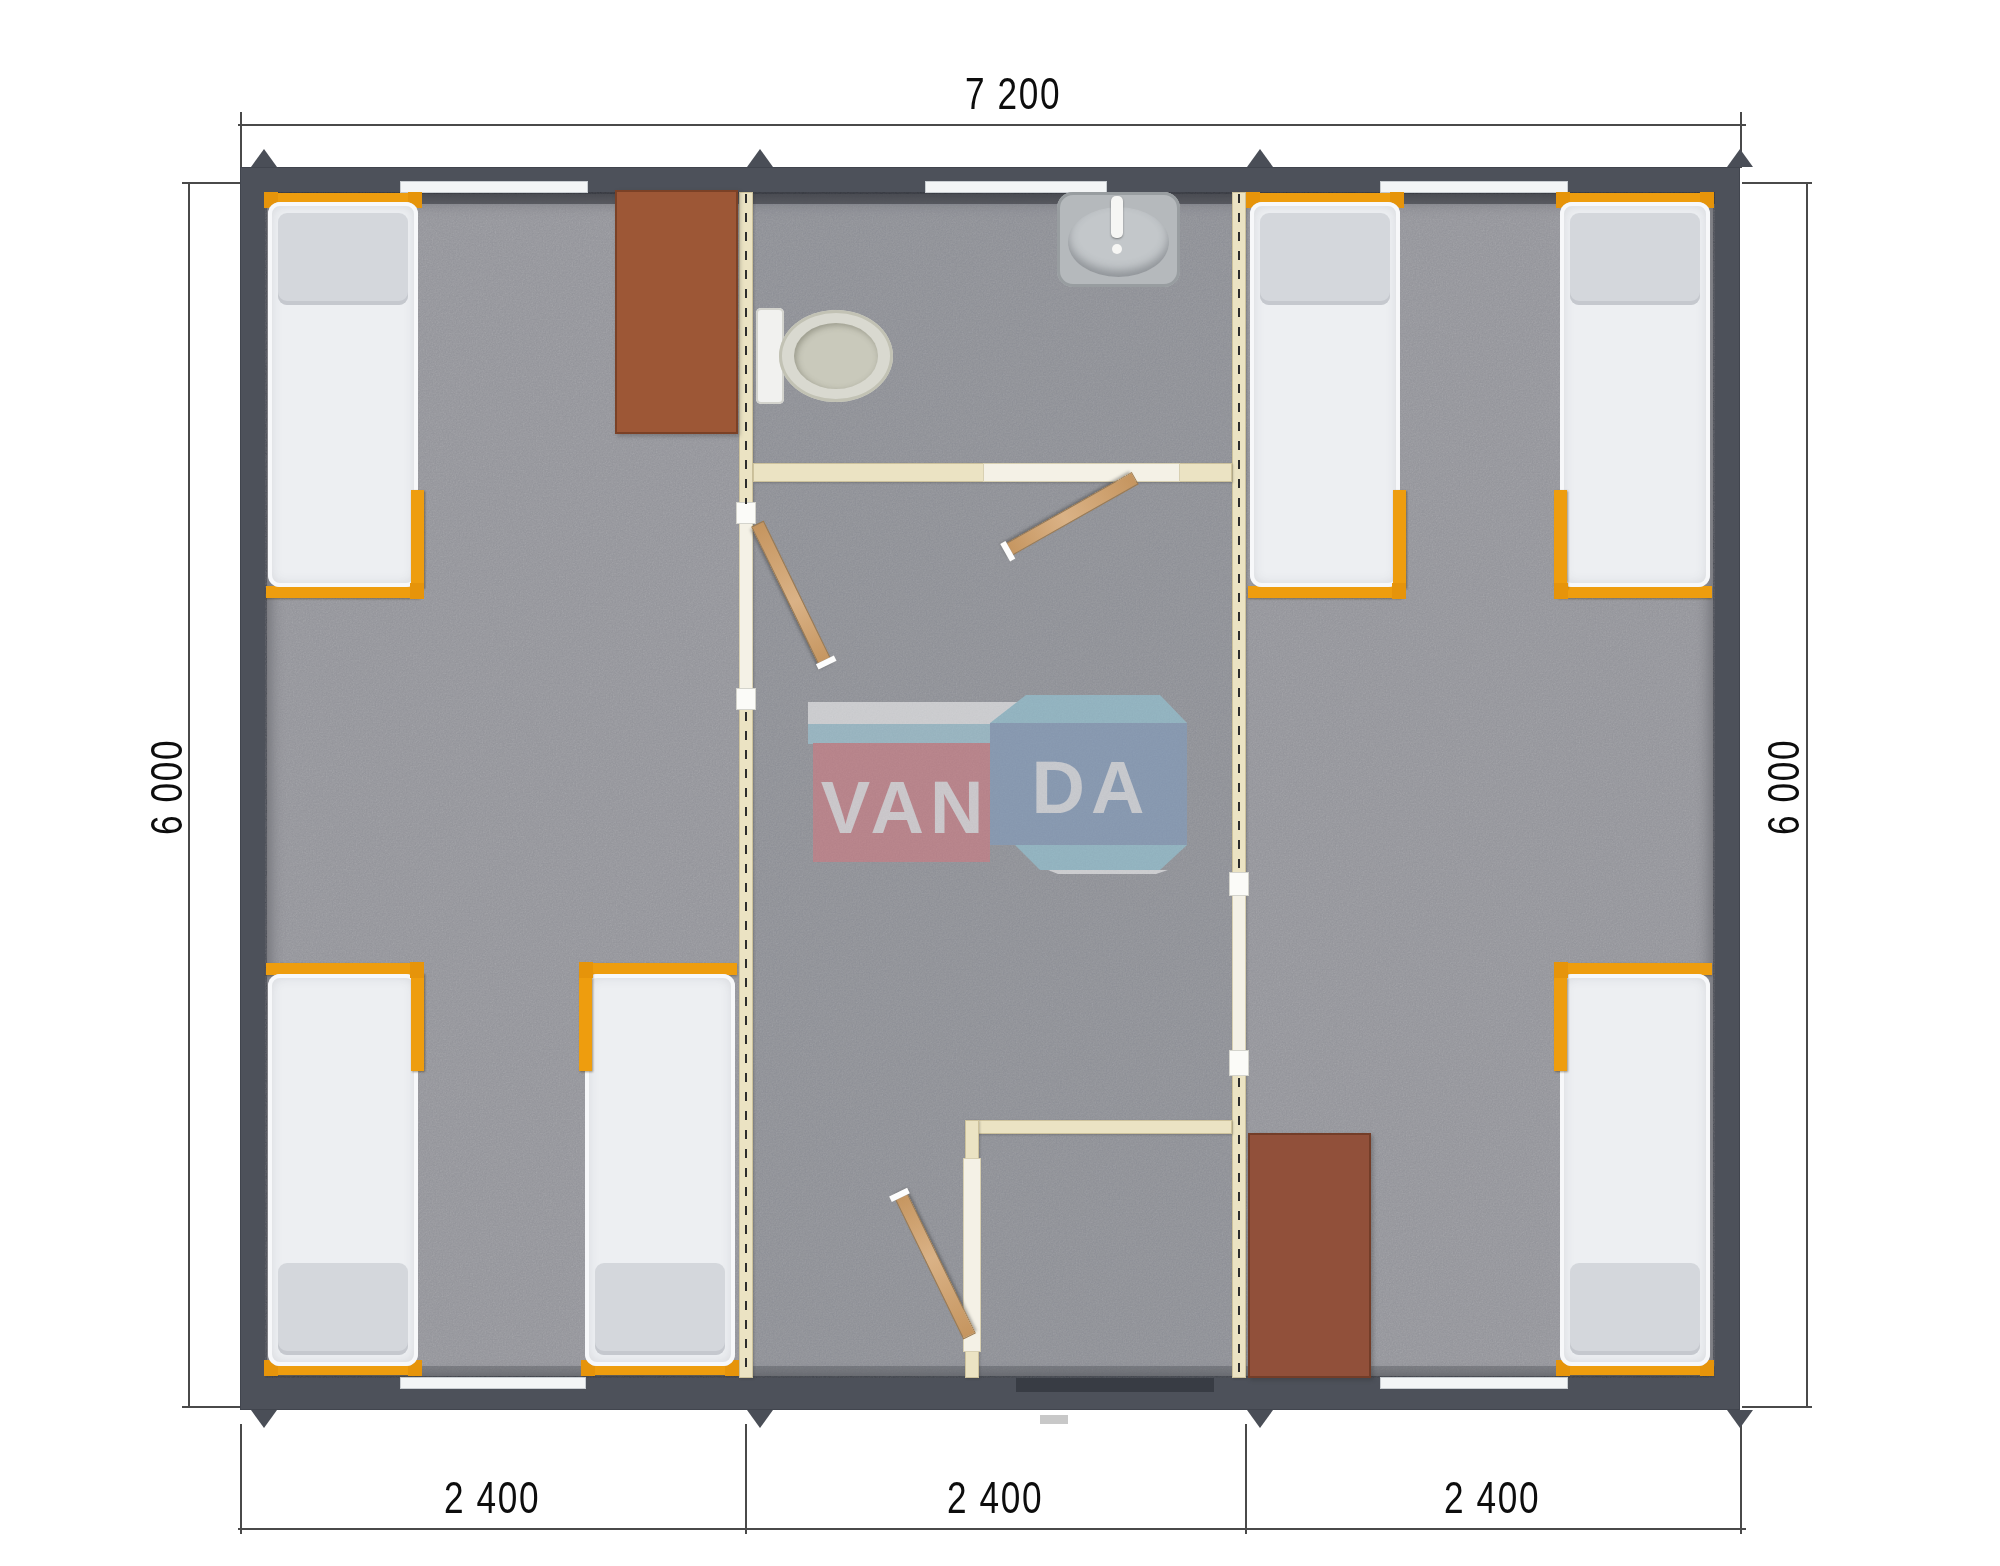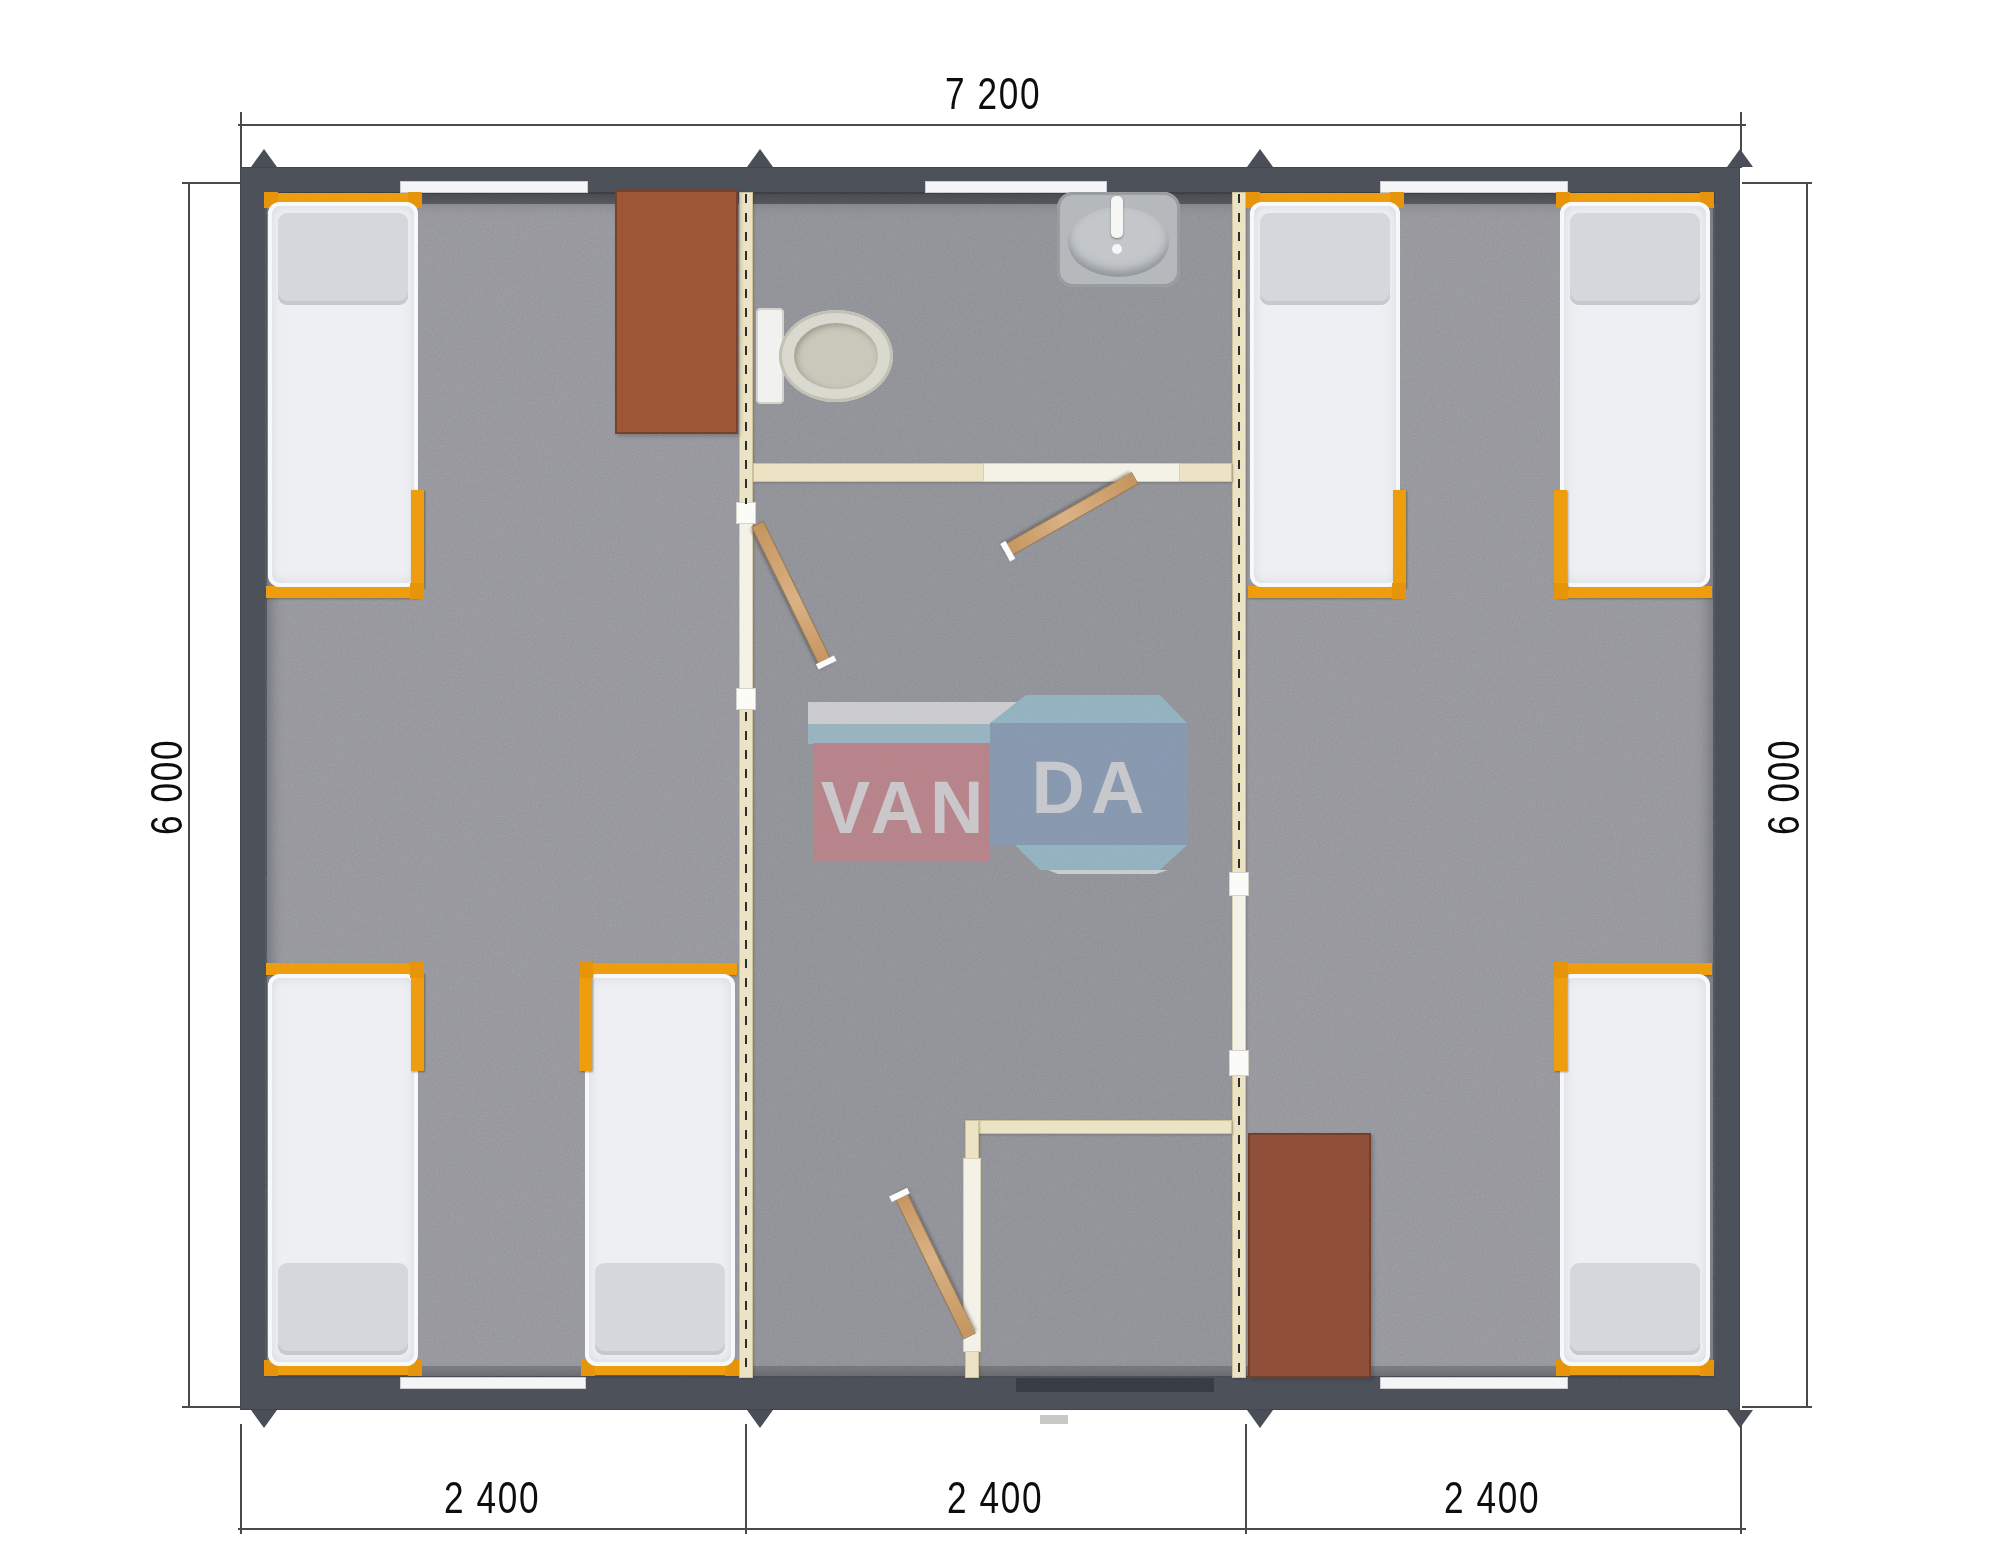--- a/index.html
+++ b/index.html
@@ -57,21 +57,21 @@
   .logo{position:absolute;opacity:.52;}
 </style>
 </head>
 <body>
 
 <div class="page">
 
   <div class="dlh" style="left:238px;top:124px;width:1508px"></div>
   <div class="dlv" style="left:240px;top:112px;height:56px"></div>
   <div class="dlv" style="left:1740px;top:112px;height:56px"></div>
-  <div class="dim-label" style="left:893px;top:70px"><span class="cond">7 200</span></div>
+  <div class="dim-label" style="left:913px;top:70px"><span class="cond">7 200</span></div>
 
   <div class="dlv" style="left:188px;top:182px;height:1226px"></div>
   <div class="dlh" style="left:182px;top:182px;width:70px"></div>
   <div class="dlh" style="left:182px;top:1406px;width:70px"></div>
   <div class="dim-label rot" style="left:67px;top:763px"><span class="cond">6 000</span></div>
 
   <div class="dlv" style="left:1806px;top:182px;height:1226px"></div>
   <div class="dlh" style="left:1742px;top:182px;width:70px"></div>
   <div class="dlh" style="left:1742px;top:1406px;width:70px"></div>
   <div class="dim-label rot" style="left:1684px;top:763px"><span class="cond">6 000</span></div>

